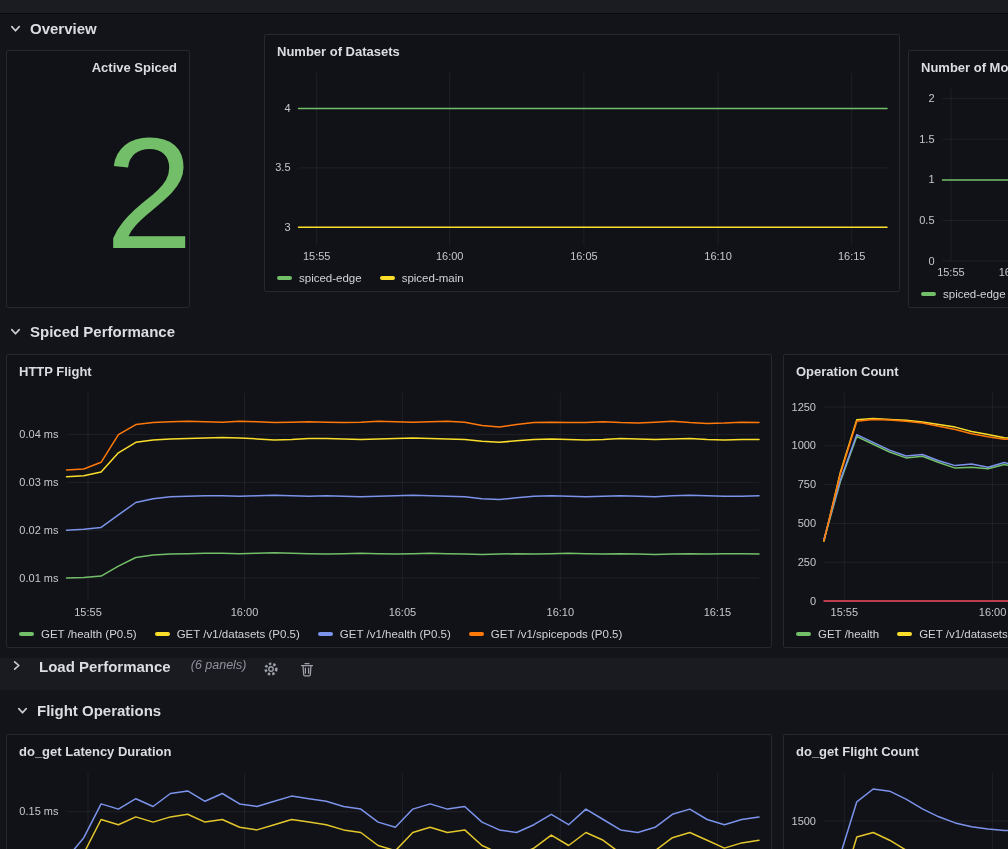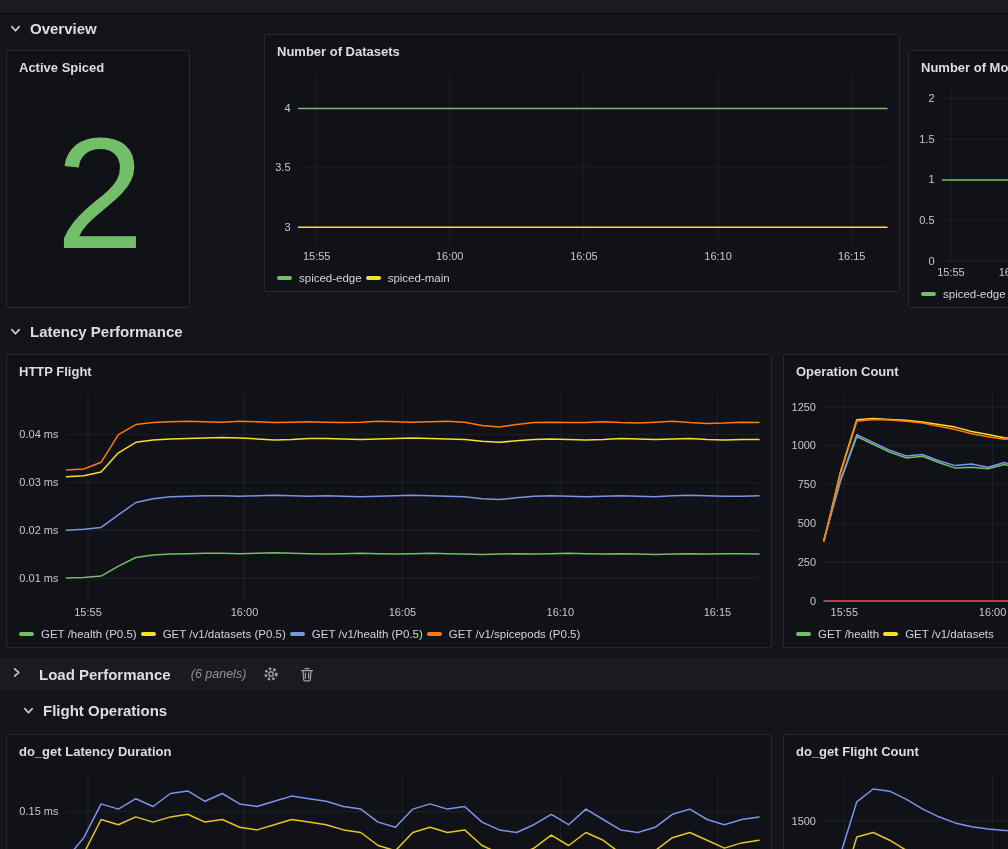--- a/index.html
+++ b/index.html
@@ -1,29 +1,29 @@
 <!DOCTYPE html>
 <html><head>
 <meta charset="utf-8">
 <style>
   html,body{margin:0;padding:0;background:#131419;}
   body{width:1008px;height:849px;overflow:hidden;font-family:"Liberation Sans",sans-serif;-webkit-font-smoothing:antialiased;}
   #screen{position:relative;width:1008px;height:849px;overflow:hidden;background:#131419;text-decoration:underline;}
   .topstrip{position:absolute;left:0;top:0;width:1008px;height:14px;background:#1b1c22;border-bottom:1px solid #08090c;box-sizing:border-box;}
   .rowhdr{position:absolute;display:flex;align-items:center;gap:8px;color:#dcdde3;font-weight:700;font-size:15px;cursor:pointer;}
   .rowhdr .chev{display:flex;align-items:center;}
-  .rowbar{position:absolute;left:0;width:1008px;height:32px;background:#1a1b21;display:flex;align-items:center;padding:0 10px;box-sizing:border-box;gap:14px;}
+  .rowbar{position:absolute;left:0;width:1008px;height:32px;background:#1a1b21;display:flex;align-items:flex-start;padding:0 10px;box-sizing:border-box;gap:14px;}
   .rowbar .title{color:#dcdde3;font-weight:700;font-size:15px;margin-left:2px;}
   .rowbar .pcount{color:#8e909b;font-size:12.5px;font-style:italic;margin-left:6px;}
   .rowbar .icon-btn{display:flex;align-items:center;justify-content:center;width:22px;height:22px;cursor:pointer;}
   .panel{position:absolute;background:#111217;border:1px solid #26282f;border-radius:2px;box-sizing:border-box;display:flex;flex-direction:column;overflow:hidden;}
   .ptitle{padding:8px 12px 2px 12px;font-size:13px;font-weight:600;color:#dcdde3;line-height:18px;white-space:nowrap;cursor:pointer;}
   .chart{flex:1;display:flex;flex-direction:column;min-height:0;}
   .chart svg{display:block;flex:1;}
-  .legend{height:26px;display:flex;align-items:center;gap:4px;padding:0 12px;overflow:hidden;flex:none;}
+  .legend{height:26px;display:flex;align-items:center;gap:18px;padding:0 12px;overflow:hidden;flex:none;}
   .legend-item{display:flex;align-items:center;gap:7px;font-size:11.5px;color:#d2d3da;white-space:nowrap;cursor:pointer;}
   .swatch{width:15px;height:4px;border-radius:2px;flex:none;}
   .statbody{flex:1;display:flex;align-items:center;justify-content:center;}
   .statvalue{font-size:158px;font-weight:500;line-height:1;letter-spacing:-4px;}
 </style>
 </head>
 <body>
 
 <div id="screen">
 
@@ -31,21 +31,21 @@
 
   <div class="rowhdr" style="left:9px;top:15px;height:26px;">
     <span class="chev">
       <svg width="13" height="13" viewBox="0 0 14 14">
           <polyline points="3,5 7,9.5 11,5" fill="none" stroke="#cfd0d6" stroke-width="1.7" stroke-linecap="round" stroke-linejoin="round"></polyline>
         </svg>
     </span>
     <span>Overview</span>
   </div>
 
-  <div class="panel" style="left:6px;top:50px;width:184px;height:258px;">
+  <div class="panel" style="left:6px;top:50px;width:184px;height:258px;align-items:flex-end;">
     <div class="ptitle">Active Spiced</div>
     <div class="statbody">
       <span class="statvalue" style="color:#73bf69;">2</span>
     </div>
   </div>
 
   <div class="panel" style="left:264px;top:34px;width:636px;height:258px;">
     <div class="ptitle">Number of Datasets</div>
     <div class="chart">
         <svg width="634" height="202" font-family="Liberation Sans, sans-serif" font-size="11">
@@ -109,21 +109,21 @@
         </div>
       </div>
   </div>
 
   <div class="rowhdr" style="left:9px;top:318px;height:26px;">
     <span class="chev">
       <svg width="13" height="13" viewBox="0 0 14 14">
           <polyline points="3,5 7,9.5 11,5" fill="none" stroke="#cfd0d6" stroke-width="1.7" stroke-linecap="round" stroke-linejoin="round"></polyline>
         </svg>
     </span>
-    <span>Latency Performance</span>
+    <span>Spiced Performance</span>
   </div>
 
   <div class="panel" style="left:6px;top:354px;width:766px;height:294px;">
     <div class="ptitle">HTTP Flight</div>
     <div class="chart">
         <svg width="764" height="238" font-family="Liberation Sans, sans-serif" font-size="11">
           <line x1="81" y1="10" x2="81" y2="218" stroke="rgba(204,204,220,0.08)"></line>
           <text x="81" y="233" fill="#c6c7ce" text-anchor="middle">15:55</text>
           <line x1="237.5" y1="10" x2="237.5" y2="218" stroke="rgba(204,204,220,0.08)"></line>
           <text x="237.5" y="233" fill="#c6c7ce" text-anchor="middle">16:00</text>
@@ -220,21 +220,21 @@
         <circle cx="8" cy="8" r="2.2" fill="none" stroke="#9da0a8" stroke-width="1.4"></circle>
       </svg>
     </span>
     <span class="icon-btn">
       <svg width="14" height="15" viewBox="0 0 14 15">
         <path d="M1.5 3.5h11 M5 1.5h4 M3 3.5l.7 9.3a1.2 1.2 0 0 0 1.2 1.1h4.2a1.2 1.2 0 0 0 1.2-1.1l.7-9.3 M5.4 6v5.2 M8.6 6v5.2" fill="none" stroke="#9da0a8" stroke-width="1.25" stroke-linecap="round"></path>
       </svg>
     </span>
   </div>
 
-  <div class="rowhdr" style="left:22px;top:697px;height:26px;justify-content:center;">
+  <div class="rowhdr" style="left:16px;top:697px;height:26px;justify-content:center;">
     <span class="chev">
       <svg width="13" height="13" viewBox="0 0 14 14">
           <polyline points="3,5 7,9.5 11,5" fill="none" stroke="#cfd0d6" stroke-width="1.7" stroke-linecap="round" stroke-linejoin="round"></polyline>
         </svg>
     </span>
     <span>Flight Operations</span>
   </div>
 
   <div class="panel" style="left:6px;top:734px;width:766px;height:294px;">
     <div class="ptitle">do_get Latency Duration</div>

